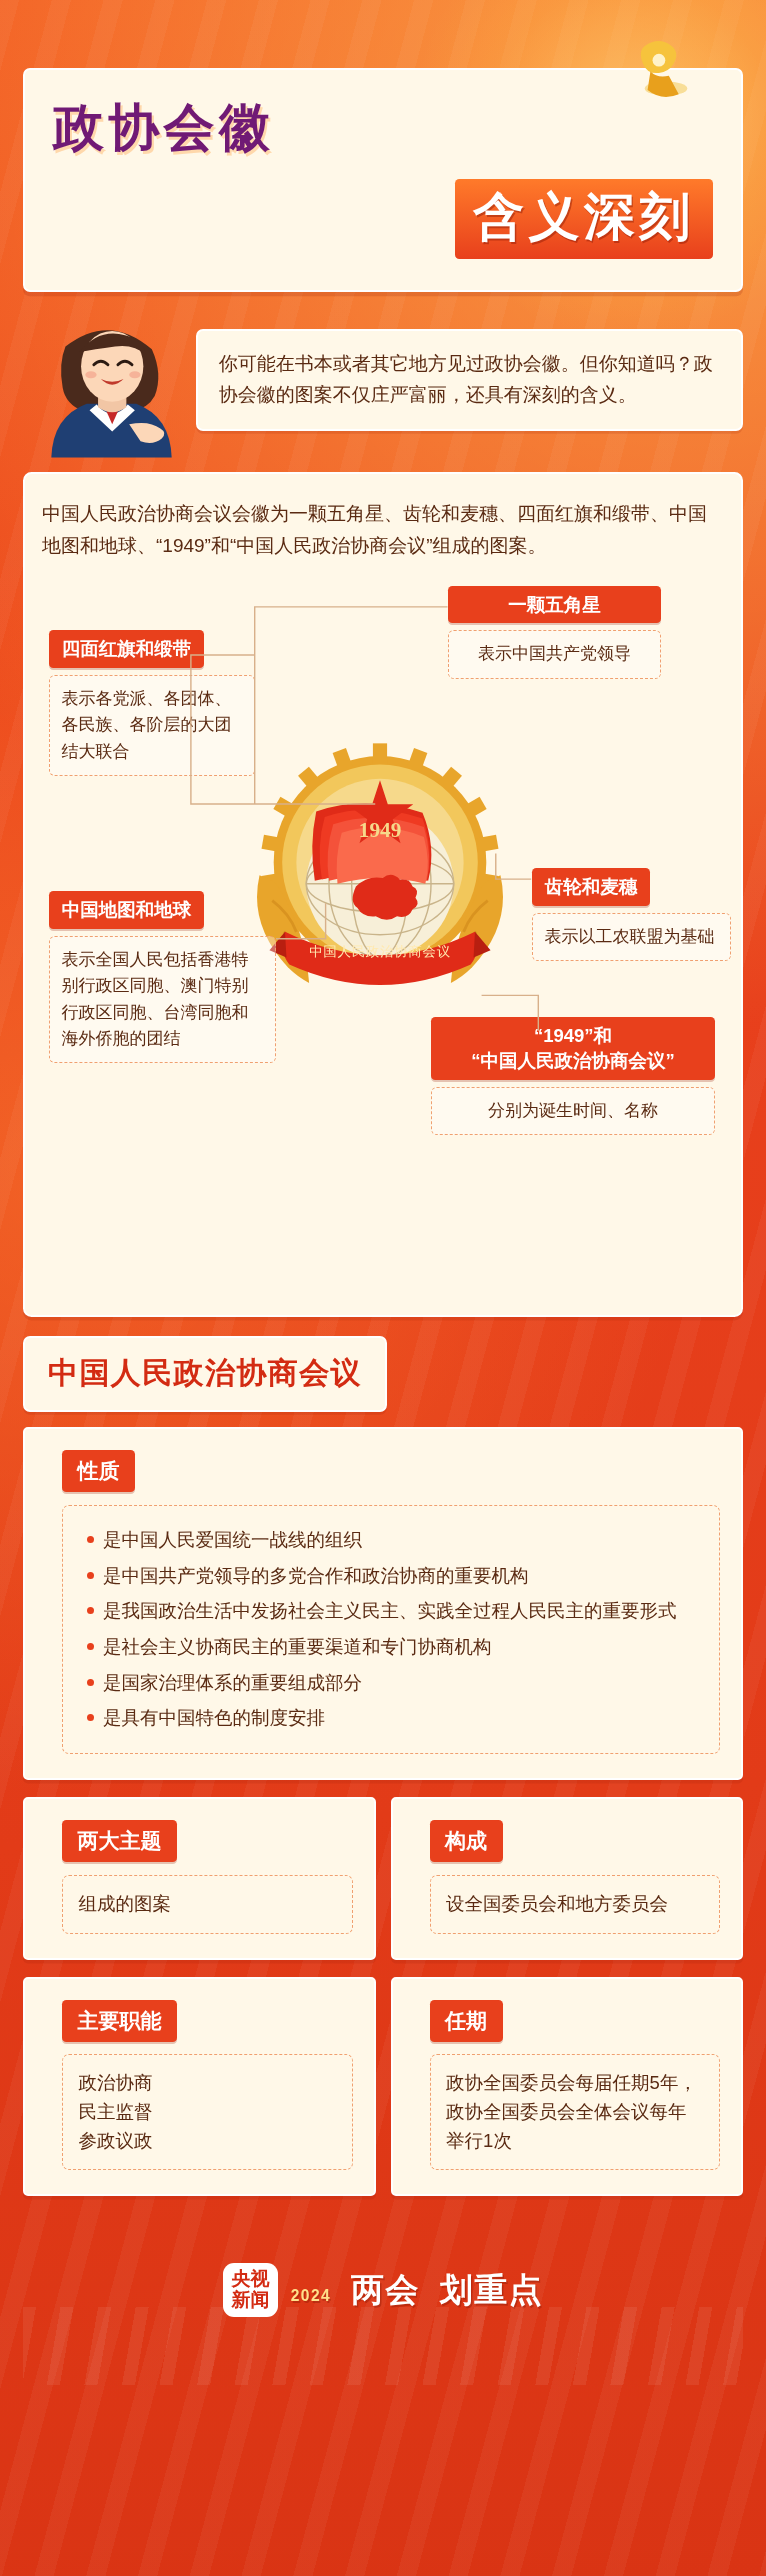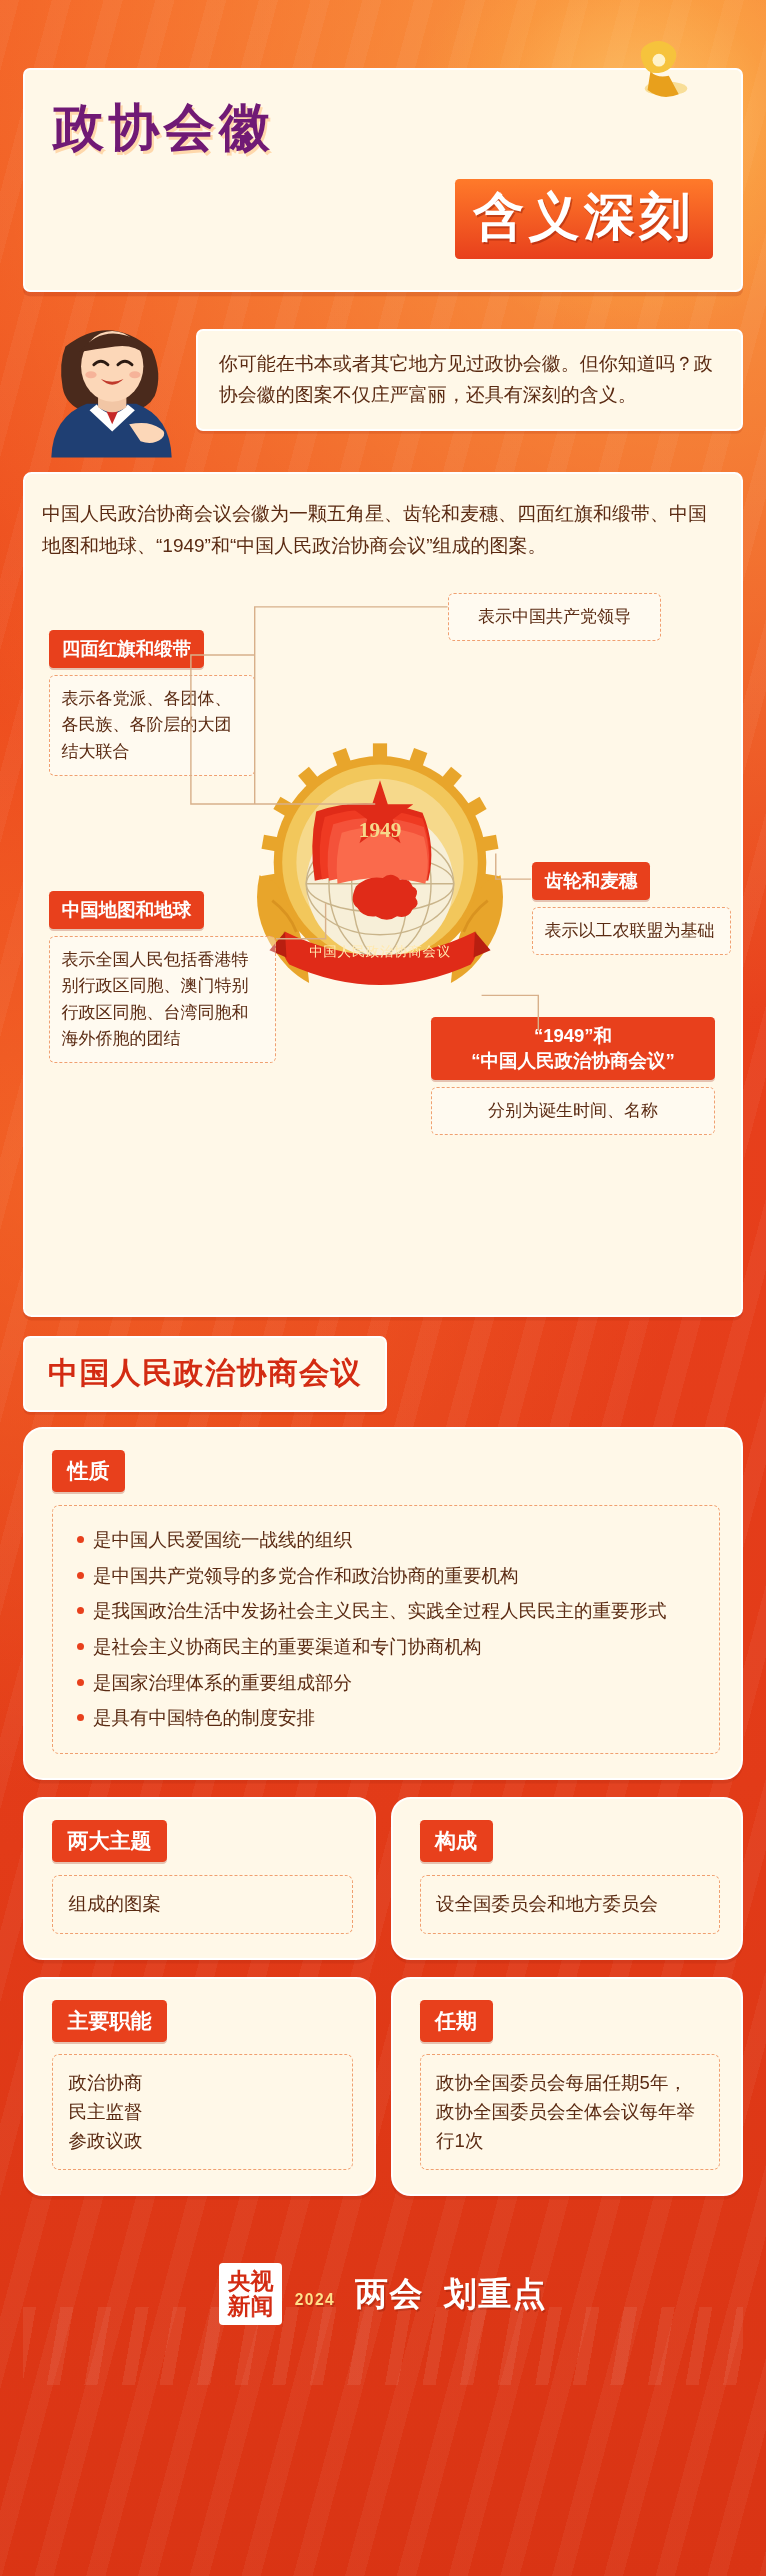--- a/index.html
+++ b/index.html
@@ -97,43 +97,43 @@
   }
   .callout .cbody{
     margin-top:7px;border:1.4px dashed #f0a070;border-radius:5.7px;
     padding:10px 11.4px;font-size:17px;line-height:1.55;color:#5a2a12;background:rgba(255,255,255,.35);
   }
   .callout.center .chead{display:block;text-align:center;}
   .callout.center .cbody{text-align:center;}
 
   .c-star{left:406px;top:15.6px;width:213px;}
   .c-flags{left:7px;top:60px;width:206px;}
-  .c-gear{left:490px;top:292px;width:199px;}
+  .c-gear{left:490px;top:298px;width:199px;}
   .c-map{left:7px;top:321px;width:227px;}
   .c-1949{left:389px;top:447px;width:284px;}
 
   .emblem-wrap{
     position:absolute;left:50%;top:128px;transform:translateX(-50%);
     width:326px;height:326px;
   }
 
   .lines{position:absolute;inset:0;z-index:1;pointer-events:none;}
 
   
   .sec-title{
     margin-top:18.5px;background:#fff8e8;border:2.1px solid #fff;border-radius:7px;
     padding:15.6px 23px;display:inline-block;
     box-shadow:0 2.8px 0 rgba(150,30,10,.15);
   }
   .sec-title span{font-size:30px;font-weight:bold;color:#d32b12;letter-spacing:1.4px;}
 
   
   .card{
-    background:#fff8e8;border:2.1px solid #fff;border-radius:20px;
-    padding:21px 21px 24px 27px;box-shadow:0 3.5px 0 rgba(150,30,10,.15);
+    background:#fff8e8;border:2.1px solid #fff;border-radius:5px;
+    padding:21px 21px 24px 37px;box-shadow:0 3.5px 0 rgba(150,30,10,.15);
   }
   .card-tag{
     display:inline-block;background:#e8401c;color:#fff;font-size:21px;font-weight:bold;
     padding:7px 15.6px;border-radius:4.3px;box-shadow:0 2.1px 0 rgba(150,30,10,.25);
   }
   .dashbox{
     margin-top:12.8px;border:1.4px dashed #f0a070;border-radius:7px;padding:14px 15.6px;
   }
   ul.bullets{margin:6px;padding:0;list-style:none;}
   ul.bullets li{
@@ -148,22 +148,22 @@
   .grid2 > .card{flex:1;}
 
   
   .footer{
     margin-top:40px;height:149px;position:relative;
   }
   .logo-row{
     display:flex;align-items:center;justify-content:center;gap:12.8px;padding-top:27px;
   }
   .cctv{
-    background:#fff;color:#d32b12;font-weight:bold;font-size:23px;line-height:1.1;
-    padding:5.7px 8.5px;border-radius:4px;text-align:center;
+    background:#fff;color:#d32b12;font-weight:bold;font-size:19px;line-height:1.1;
+    padding:5.7px 8.5px;border-radius:11px;text-align:center;
   }
   .brand{
     color:#fff;font-weight:bold;font-size:33px;letter-spacing:1.4px;display:flex;align-items:baseline;gap:20px;
     text-shadow:1.4px 2.1px 0 rgba(140,25,5,.4);
   }
   .brand .yr{font-size:15.6px;color:#ffe08a;}
   .footwave{
     position:absolute;left:0;right:0;bottom:0;height:78px;
     background:repeating-linear-gradient(100deg, rgba(255,255,255,.07) 0 12.8px, rgba(255,255,255,0) 12.8px 37px);
   }
@@ -292,20 +292,21 @@
             <text x="230" y="196" text-anchor="middle" font-family="Liberation Serif, serif" font-size="30" font-weight="bold" fill="#f6d98b">1949</text>
 
             <path d="M96 330 q134 66 268 0 q8 30 -6 46 q-128 58 -256 0 q-14 -16 -6 -46z" fill="#e02b18"></path>
             <text x="230" y="364" text-anchor="middle" font-size="19" fill="#ffe9b0" letter-spacing="1">中国人民政治协商会议</text>
             <path d="M96 330 l-22 26 24 10z" fill="#b81f10"></path>
             <path d="M364 330 l22 26 -24 10z" fill="#b81f10"></path>
           </svg>
         </div>
 
         <div class="callout center c-star">
+          <div class="chead">一颗五角星</div>
           <div class="cbody">表示中国共产党领导</div>
         </div>
 
         <div class="callout c-flags">
           <div class="chead">四面红旗和缎带</div>
           <div class="cbody">表示各党派、各团体、各民族、各阶层的大团结大联合</div>
         </div>
 
         <div class="callout c-gear">
           <div class="chead">齿轮和麦穗</div>

